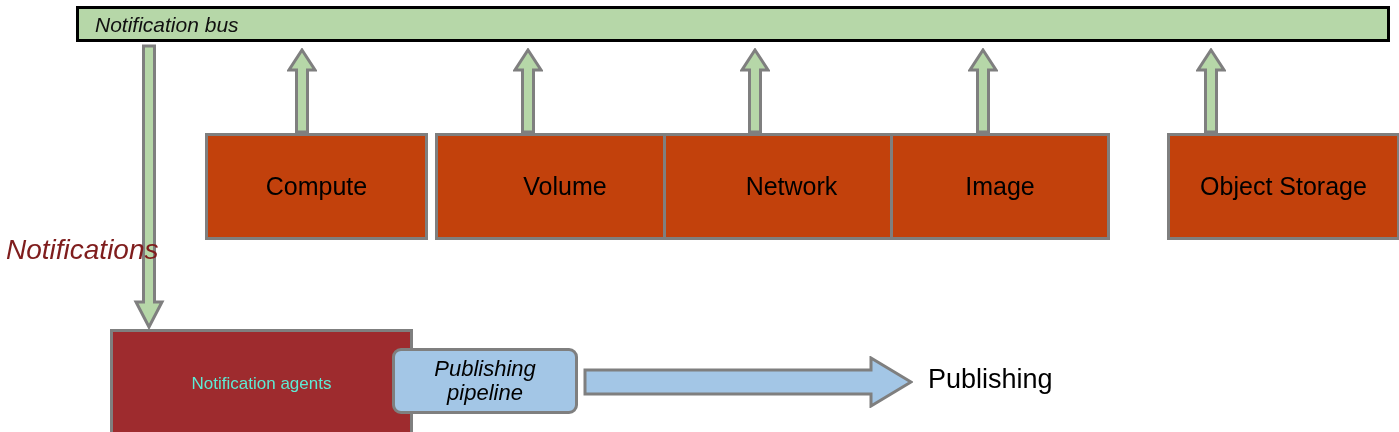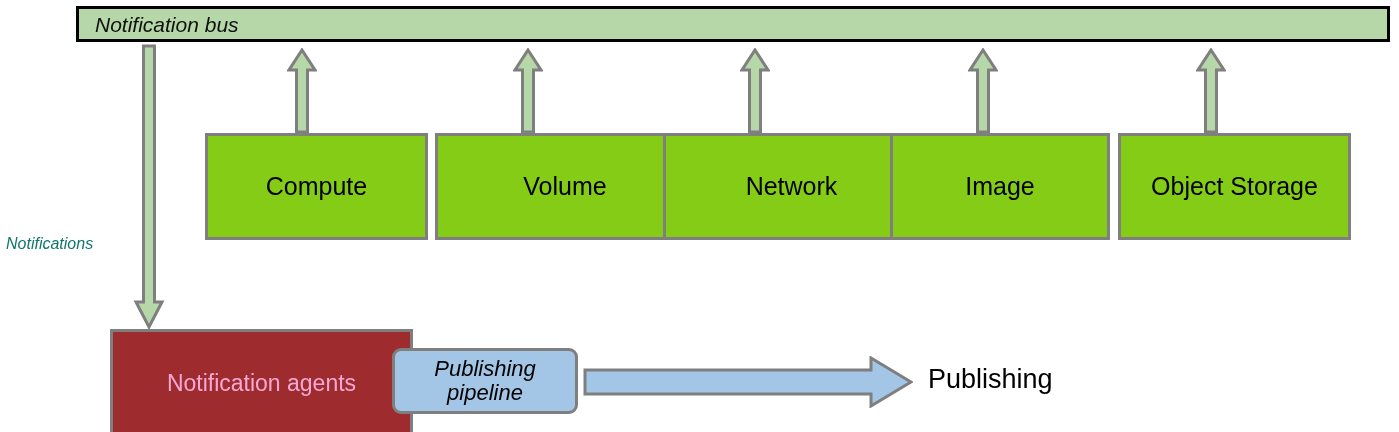--- a/index.html
+++ b/index.html
@@ -37,21 +37,21 @@
     font-size: 21px;
     color: #111111;
     white-space: nowrap;
     line-height: 1;
   }
   
   .svc {
     position: absolute;
     top: 133px;
     height: 107px;
-    background: #84cc16;
+    background: #c2410c;
     border: 3px solid #7F7F7F;
     box-sizing: border-box;
     display: flex;
     align-items: center;
     justify-content: center;
   }
   .svc-label {
     font-size: 25px;
     color: #000000;
     white-space: nowrap;
@@ -69,42 +69,42 @@
     left: 133px;
     top: 44px;
     width: 32px;
     height: 285px;
   }
   .notif-label {
     position: absolute;
     left: 6px;
     top: 236px;
     font-style: italic;
-    font-size: 16px;
-    color: #0f766e;
+    font-size: 28px;
+    color: #7f1d1d;
     white-space: nowrap;
     line-height: 1;
   }
   
   .agents {
     position: absolute;
     left: 110px;
     top: 329px;
     width: 303px;
     height: 108px;
     background: #9E2B2E;
     border: 3px solid #7F7F7F;
     box-sizing: border-box;
     display: flex;
     align-items: center;
     justify-content: center;
   }
   .agents-label {
-    font-size: 23px;
-    color: #f9a8d4;
+    font-size: 17px;
+    color: #5eead4;
     white-space: nowrap;
     line-height: 1;
   }
   
   .pipeline {
     position: absolute;
     left: 392px;
     top: 348px;
     width: 186px;
     height: 66px;
@@ -181,21 +181,21 @@
   </div>
   <div class="svc" style="left:435px; width:260px;">
     <span class="svc-label">Volume</span>
   </div>
   <div class="svc" style="left:663px; width:257px;">
     <span class="svc-label">Network</span>
   </div>
   <div class="svc" style="left:890px; width:220px;justify-content:center;">
     <span class="svc-label">Image</span>
   </div>
-  <div class="svc" style="left:1118px; width:233px;align-items:center;">
+  <div class="svc" style="left:1167px; width:233px;align-items:center;">
     <span class="svc-label">Object Storage</span>
   </div>
 
   <div class="downarrow">
     <svg viewBox="0 0 32 285" width="32" height="285" preserveAspectRatio="none">
       <polygon points="10.5,2 21.5,2 21.5,258 29,258 16,283 3,258 10.5,258" fill="#B6D7A8" stroke="#7F7F7F" stroke-width="3" stroke-linejoin="miter"></polygon>
     </svg>
   </div>
   <span class="notif-label">Notifications</span>
 

